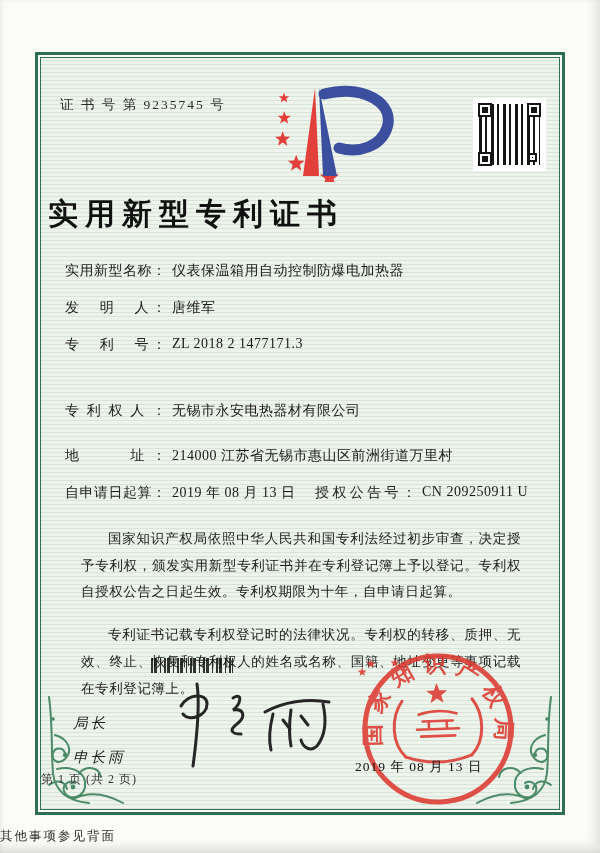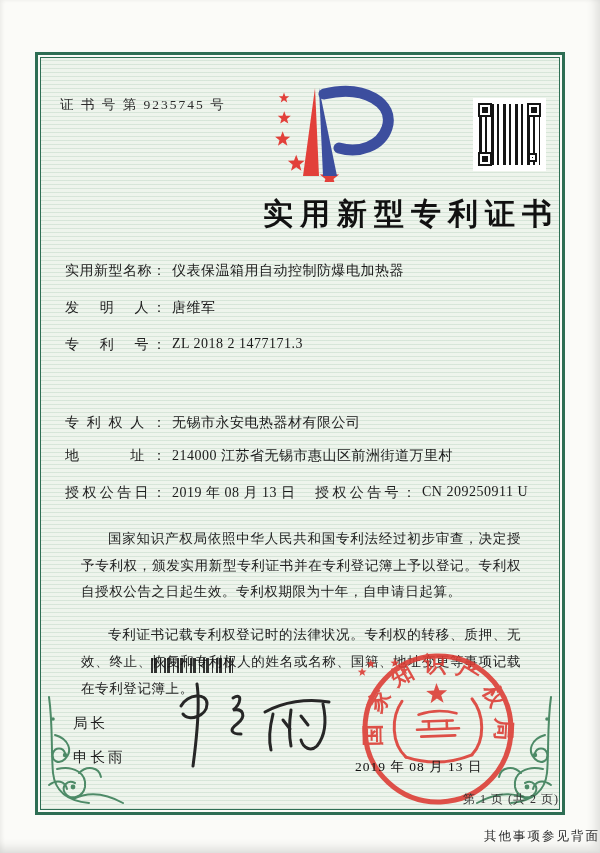--- a/index.html
+++ b/index.html
@@ -28,40 +28,40 @@
   .qr-cells{position:absolute;inset:6px;
     background-image:
       repeating-linear-gradient(90deg,#151515 0 3px,rgba(0,0,0,0) 3px 6px,#151515 6px 8px,rgba(0,0,0,0) 8px 12px),
       repeating-linear-gradient(0deg,#fff 0 3px,rgba(255,255,255,0) 3px 7px,#fff 7px 8px,rgba(255,255,255,0) 8px 11px);
   }
   .finder{position:absolute;width:14px;height:14px;border:2.5px solid #151515;background:#fff;box-sizing:border-box;}
   .finder::after{content:"";position:absolute;inset:2px;background:#151515;}
   .f-tl{left:5px;top:5px;} .f-tr{right:5px;top:5px;} .f-bl{left:5px;bottom:5px;}
   .f-al{right:9px;bottom:9px;width:9px;height:9px;border-width:2px;}
   .doc-title{
-    position:absolute;left:0;right:0;top:136px;text-align:right;
+    position:absolute;left:0;right:0;top:136px;text-align:left;
     font-size:30px;font-weight:bold;letter-spacing:7px;text-indent:7px;color:#111;
   }
   
   .frow{position:absolute;left:24px;right:20px;height:20px;font-size:14px;white-space:nowrap;}
   .flabel{display:inline-block;width:101px;text-align:justify;text-align-last:justify;color:#222;vertical-align:top;}
   .fvalue{margin-left:6px;letter-spacing:.5px;color:#1a1a1a;}
   .grant-pair{position:absolute;left:250px;top:0;}
   
   .body-text{position:absolute;left:24px;right:22px;top:452px;font-size:13.5px;line-height:1.98;text-align:justify;color:#222;letter-spacing:.6px;}
   .body-text p{margin:16px;text-indent:2em;}
   
   .barcode{position:absolute;left:110px;top:600px;width:82px;height:15px;opacity:.85;
     background:repeating-linear-gradient(90deg,#111 0 2px,rgba(0,0,0,0) 2px 3px,#111 3px 6px,rgba(0,0,0,0) 6px 9px,#111 9px 10px,rgba(0,0,0,0) 10px 13px);}
-  .signoff{position:absolute;left:32px;top:648px;font-size:14.5px;letter-spacing:3px;line-height:34px;color:#222;}
+  .signoff{position:absolute;left:32px;top:648px;font-size:14.5px;letter-spacing:3px;line-height:34px;color:#222;font-style:italic;}
   .signature{position:absolute;left:126px;top:612px;width:172px;height:110px;}
   .seal{position:absolute;left:306px;top:580px;width:182px;height:182px;transform:rotate(-2deg);}
   .seal-date{position:absolute;left:314px;top:700px;font-size:13.5px;letter-spacing:1px;color:#111;z-index:5;}
-  .page-info{position:absolute;left:0;right:0;bottom:1px;text-align:right;font-size:12px;letter-spacing:1px;color:#333;}
-  .back-note{position:absolute;left:0;right:0;top:828px;text-align:right;font-size:12.5px;letter-spacing:2px;color:#2c2c2c;}
+  .page-info{position:absolute;left:0;right:0;bottom:21px;text-align:left;font-size:12px;letter-spacing:1px;color:#333;}
+  .back-note{position:absolute;left:0;right:0;top:828px;text-align:left;font-size:12.5px;letter-spacing:2px;color:#2c2c2c;}
   
   .corner{position:absolute;bottom:2px;width:86px;height:112px;}
   .corner.left{left:2px;}
   .corner.right{right:2px;transform:scaleX(-1);}
 </style>
 </head>
 <body>
 
 <div class="page-edge"></div>
 
@@ -97,28 +97,28 @@
 
     <div class="frow" style="top:241px">
       <span class="flabel">发　明　人：</span><span class="fvalue">唐维军</span>
     </div>
     <div class="frow" style="top:204px">
       <span class="flabel">实用新型名称：</span><span class="fvalue">仪表保温箱用自动控制防爆电加热器</span>
     </div>
     <div class="frow" style="top:278px">
       <span class="flabel">专　利　号：</span><span class="fvalue">ZL 2018 2 1477171.3</span>
     </div>
-    <div class="frow" style="top:356px">
+    <div class="frow" style="top:344px">
       <span class="flabel">专利权人：</span><span class="fvalue">无锡市永安电热器材有限公司</span>
     </div>
     <div class="frow" style="top:389px">
       <span class="flabel">地　　址：</span><span class="fvalue">214000 江苏省无锡市惠山区前洲街道万里村</span>
     </div>
     <div class="frow" style="top:426px">
-      <span class="flabel">授权公告日：</span><span class="fvalue">2019 年 08 月 13 日</span>
+      <span class="flabel">自申请日起算：</span><span class="fvalue">2019 年 08 月 13 日</span>
       <span class="grant-pair">
         <span class="flabel">授权公告号：</span><span class="fvalue">CN 209250911 U</span>
       </span>
     </div>
 
     <div class="body-text">
       <p>国家知识产权局依照中华人民共和国专利法经过初步审查，决定授予专利权，颁发实用新型专利证书并在专利登记簿上予以登记。专利权自授权公告之日起生效。专利权期限为十年，自申请日起算。</p>
       <p>专利证书记载专利权登记时的法律状况。专利权的转移、质押、无效、终止、恢复和专利权人的姓名或名称、国籍、地址变更等事项记载在专利登记簿上。</p>
     </div>
 

